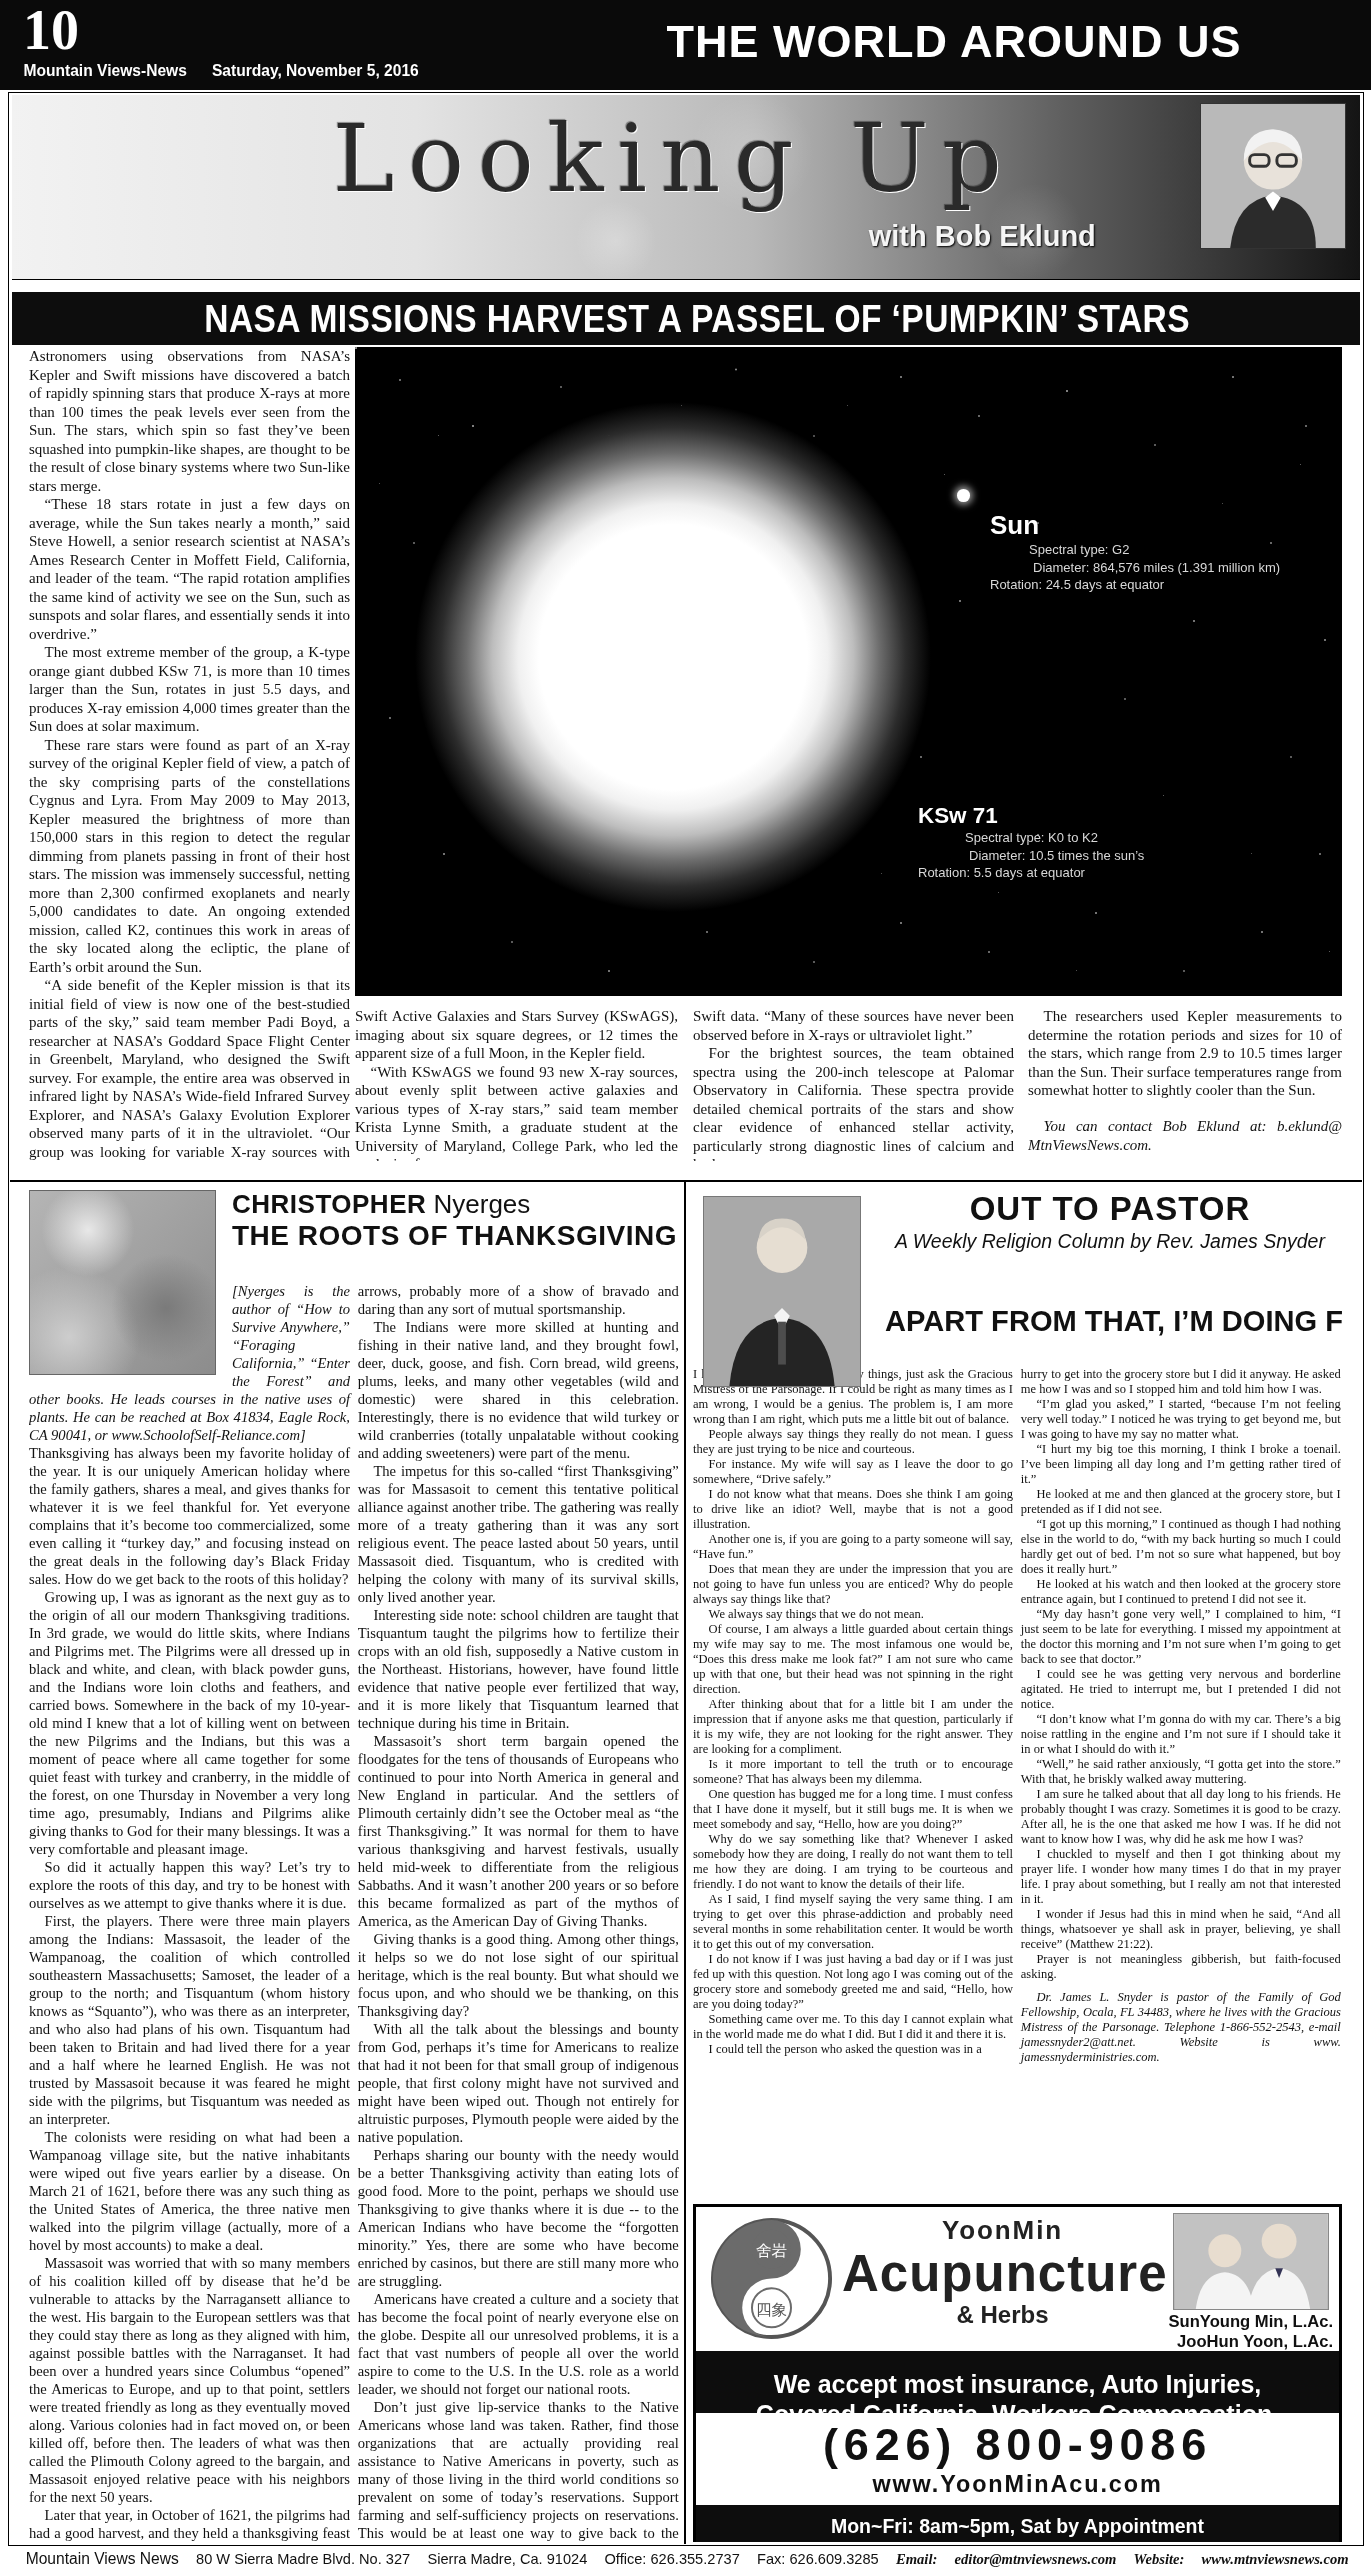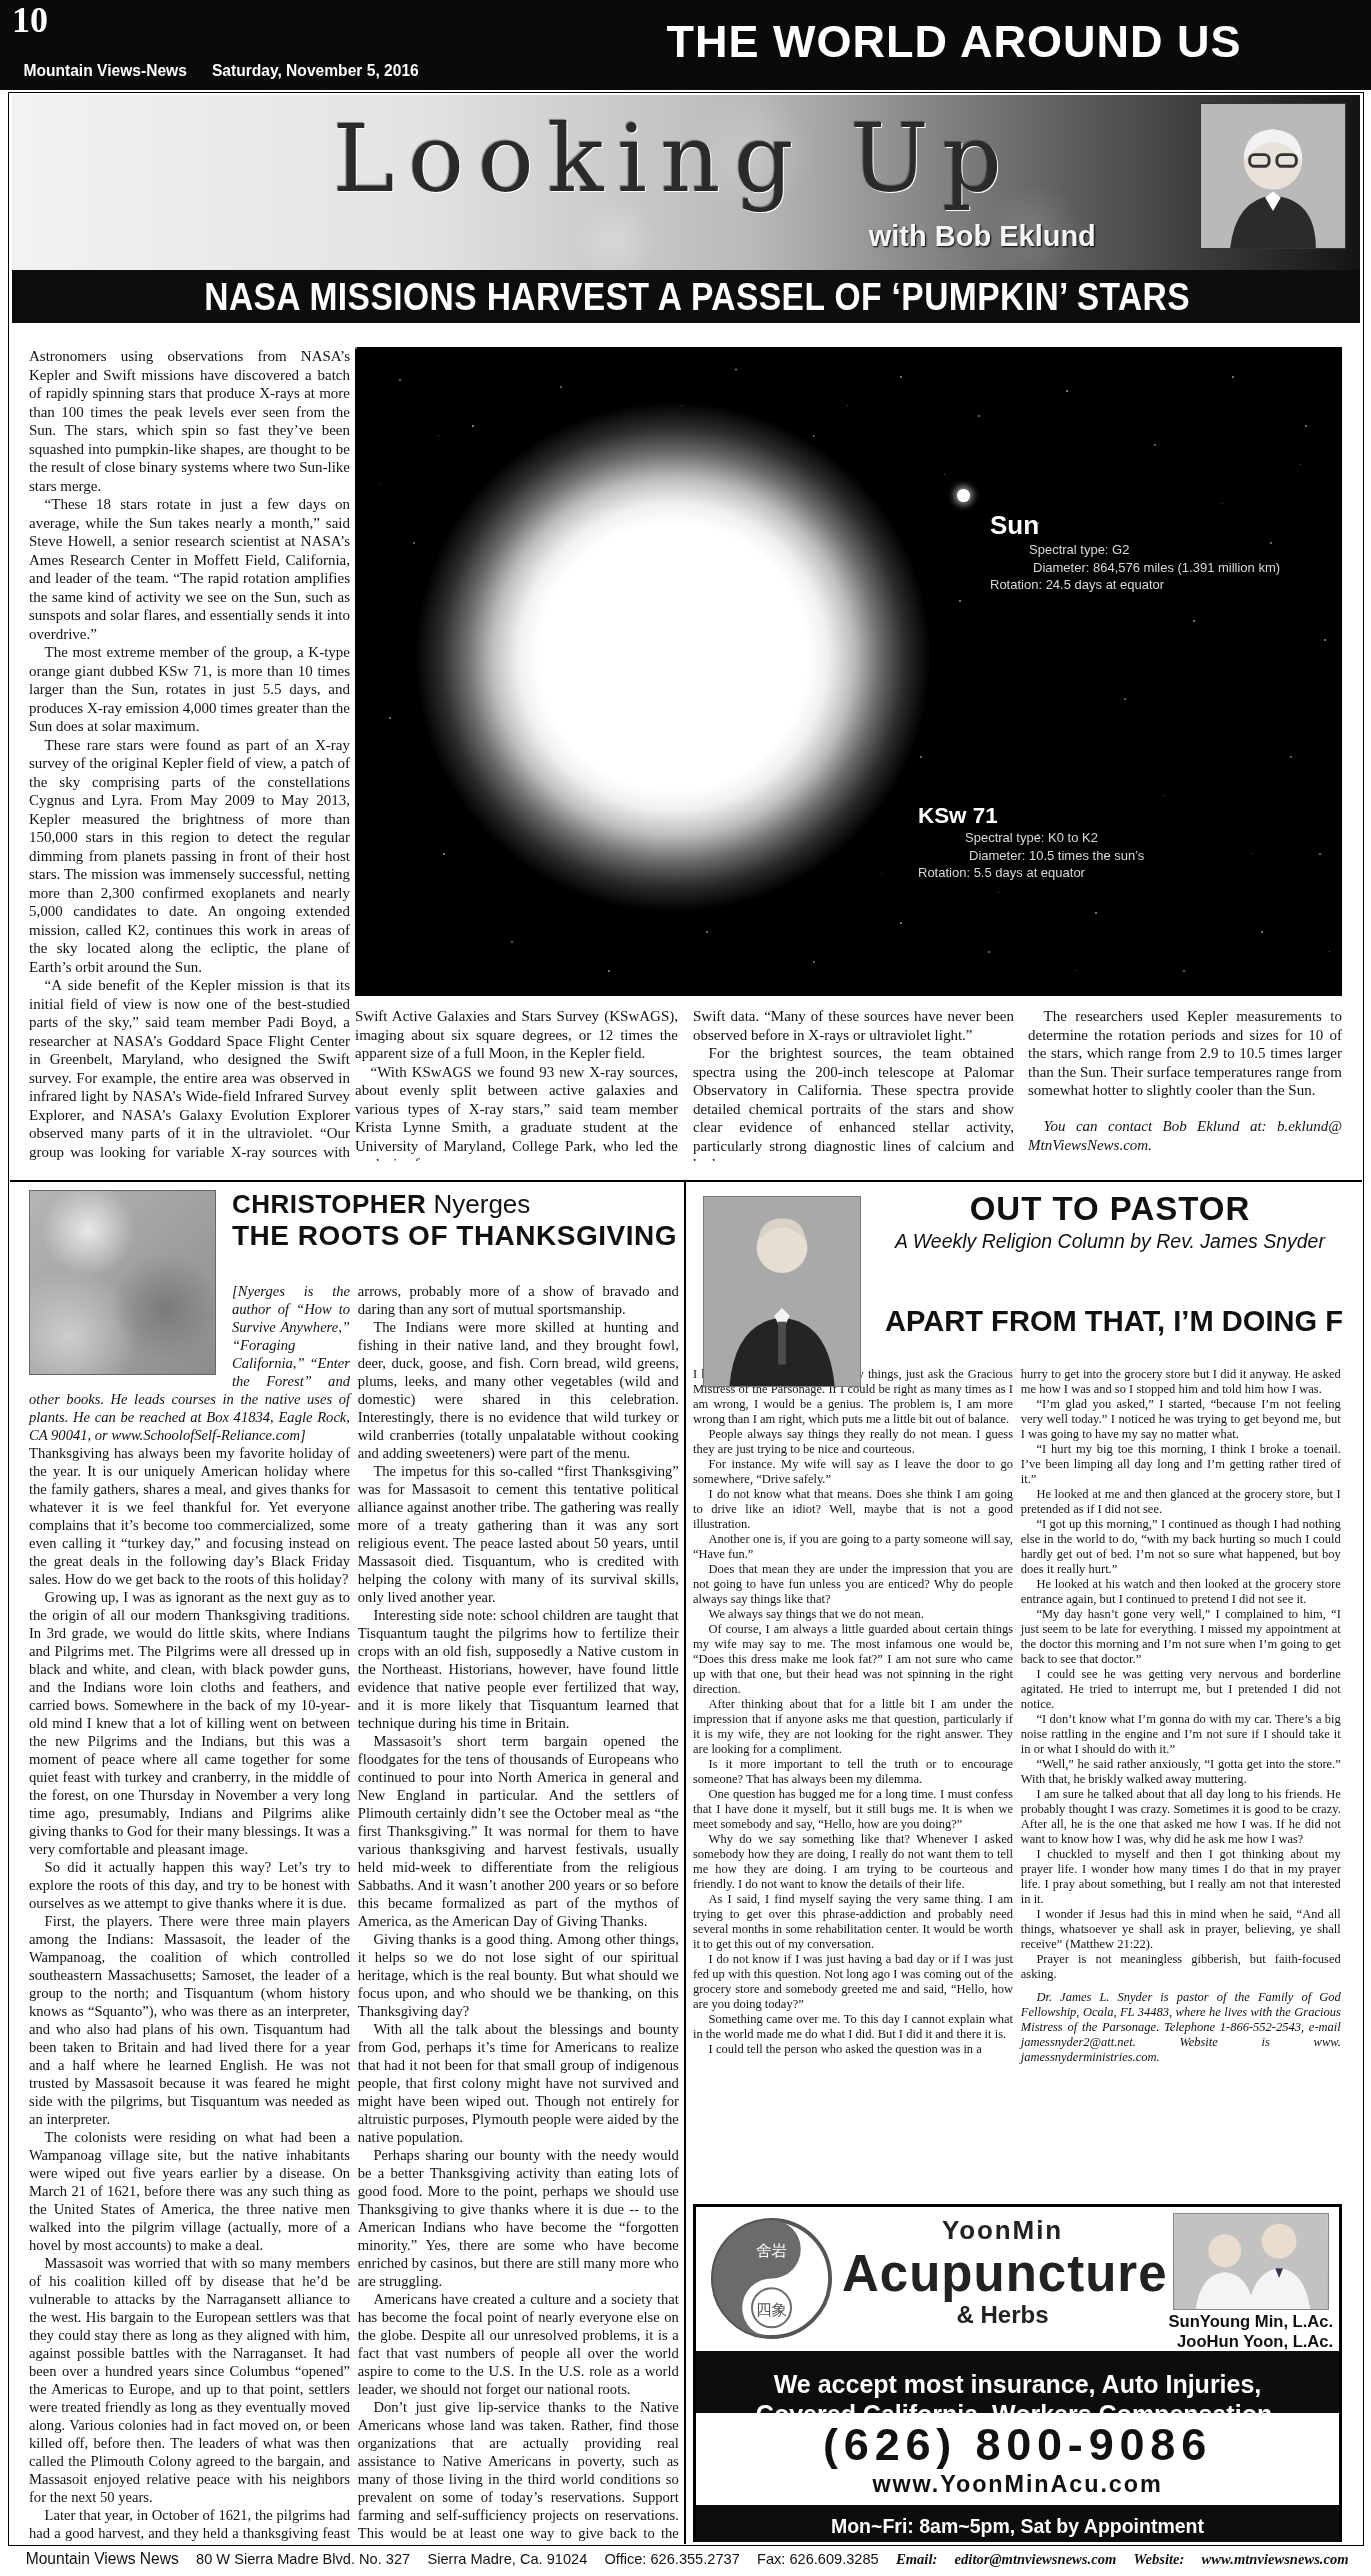--- a/index.html
+++ b/index.html
@@ -1,42 +1,42 @@
 <!DOCTYPE html>
 <html><head>
 <meta charset="utf-8">
 <style>
   * { margin:0; padding:0; box-sizing:border-box; }
   html,body { background:#ffffff; }
   body { width:1371px; height:2576px; position:relative; font-family:"Liberation Serif", serif; color:#111; overflow:hidden; }
 
   
   .topbar { position:absolute; left:0; top:0; width:1371px; height:90px; background:#0a0a0a; color:#fff; }
-  .pageno { position:absolute; left:12px; top:1.9px; font-family:"Liberation Serif", serif; font-weight:bold; font-size:36px; line-height:1; }
+  .pageno { position:absolute; left:23px; top:1.9px; font-family:"Liberation Serif", serif; font-weight:bold; font-size:56px; line-height:1; }
   .dateline { position:absolute; left:23.4px; top:62px; font-family:"Liberation Sans", sans-serif; font-weight:bold; font-size:15.6px; white-space:nowrap; }
   .dateline span + span { margin-left:25px; }
   .section-title { position:absolute; left:545px; top:15.6px; width:818px; text-align:center; font-family:"Liberation Sans", sans-serif; font-weight:bold; font-size:45px; letter-spacing:1px; white-space:nowrap; }
 
   
   .page-frame { position:absolute; left:7.8px; top:92px; width:1356px; height:2454px; border:1.9px solid #000; pointer-events:none; }
 
   
   .banner { position:absolute; left:11.7px; top:95px; width:1348px; height:185px; overflow:hidden;
     background:
       radial-gradient(circle 58px at 604px 146px, rgba(255,255,255,.25), transparent 70%),
       radial-gradient(circle 88px at 740px 58px, rgba(255,255,255,.18), transparent 70%),
       radial-gradient(circle 68px at 1023px 136px, rgba(255,255,255,.12), transparent 70%),
       linear-gradient(90deg,#f2f2f2 0%, #e3e3e3 30%, #b9b9b9 55%, #5f5f5f 78%, #141414 100%);
     border-bottom:1.9px solid #000; }
   .banner-title { position:absolute; left:321px; top:9.7px; font-family:"DejaVu Serif", serif; font-size:93px; font-weight:400; color:#2a2a2a; letter-spacing:13.6px; text-shadow:1px 1px 0 #fff, -1px -1px 1px #00000066; white-space:nowrap; }
   .banner-byline { position:absolute; left:857px; top:125px; font-family:"Liberation Sans", sans-serif; font-size:29px; font-weight:bold; color:#f5f5f5; text-shadow:1px 1px 1.9px #000; white-space:nowrap; }
   .bob-photo { position:absolute; right:13.6px; top:7.8px; width:146px; height:146px; background:linear-gradient(180deg,#d9d9d9,#9d9d9d); border:1px solid #333; }
 
   
-  .headline-bar { position:absolute; left:11.7px; top:270px; width:1348px; height:53px; background:#0d0d0d; color:#fff; display:flex; align-items:center; justify-content:center;padding-left:23px; }
+  .headline-bar { position:absolute; left:11.7px; top:292px; width:1348px; height:53px; background:#0d0d0d; color:#fff; display:flex; align-items:center; justify-content:center;padding-left:23px; }
   .headline-bar .hl { font-family:"Liberation Sans", sans-serif; font-weight:bold; font-size:39px; white-space:nowrap; display:inline-block; transform:scaleX(.86); letter-spacing:0.5px; }
 
   
   .bp { text-align:justify; text-indent:15.6px; }
   .bp.ni { text-indent:0; }
   .nasa-left { position:absolute; left:29px; top:347px; width:321px; height:816px; font-size:15px; line-height:18.5px; overflow:hidden; }
   .star-image { position:absolute; left:355px; top:347px; width:987px; height:649px; background:#000; overflow:hidden; }
   .starfield { position:absolute; inset:0; }
   .starfield::before { content:""; position:absolute; left:0; top:0; width:1.9px; height:1.9px; border-radius:50%; background:#bbb;
     box-shadow: 44px 32px #888, 117px 78px #aaa, 205px 39px #777, 292px 117px #999, 380px 21.4px #888, 458px 88px #666,

